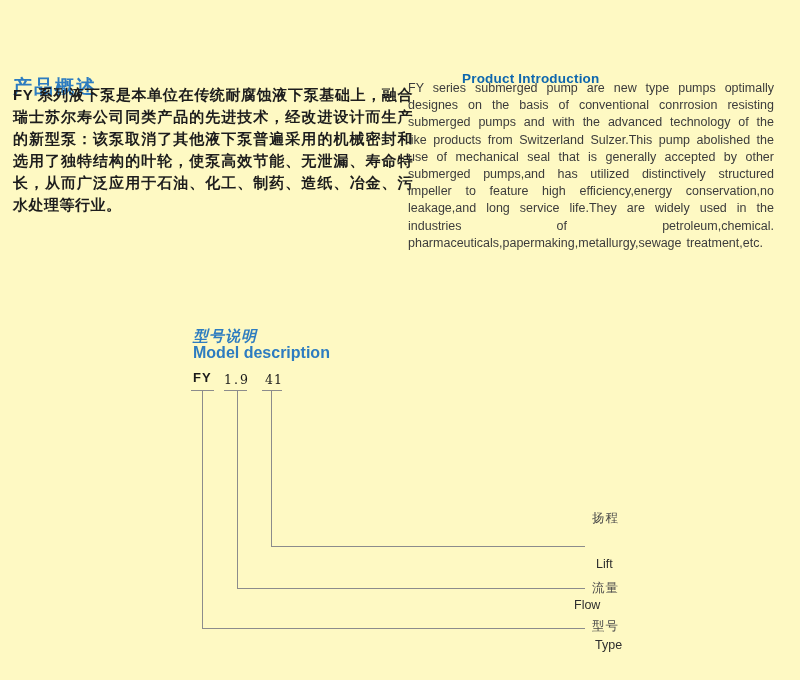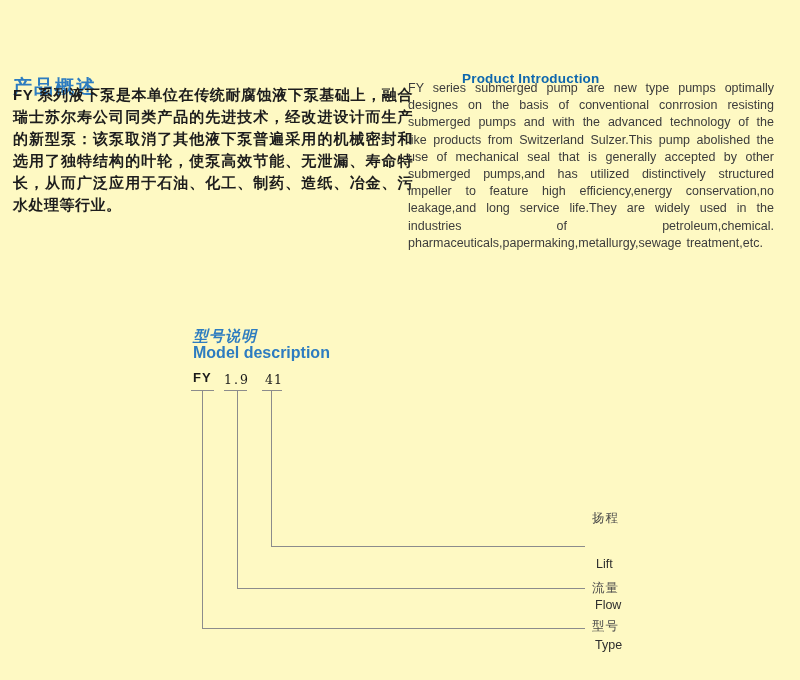--- a/index.html
+++ b/index.html
@@ -110,21 +110,21 @@
     letter-spacing: 1px;
   }
   .legend-en {
     position: absolute;
     font-size: 12.5px;
     color: #2e2e2e;
   }
   .lg-lift-zh { left: 592px; top: 510px; }
   .lg-lift-en { left: 596px; top: 557px; }
   .lg-flow-zh { left: 592px; top: 580px; }
-  .lg-flow-en { left: 595px; top: 598px; text-align: center; }
+  .lg-flow-en { left: 574px; top: 598px; text-align: center; }
   .lg-type-zh { left: 592px; top: 618px; }
   .lg-type-en { left: 595px; top: 638px; text-align: right; }
 </style>
 </head>
 <body>
 
 <div class="page">
 
   <section>
     <h2 class="overview-heading">产品概述</h2>

